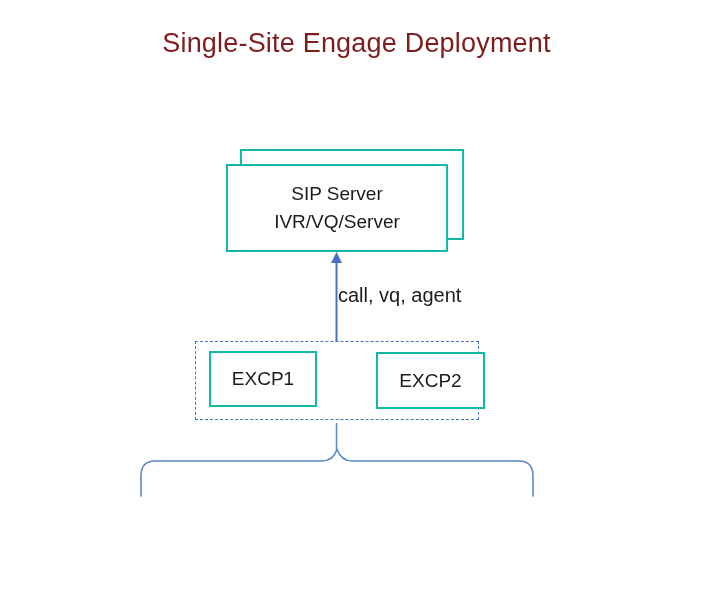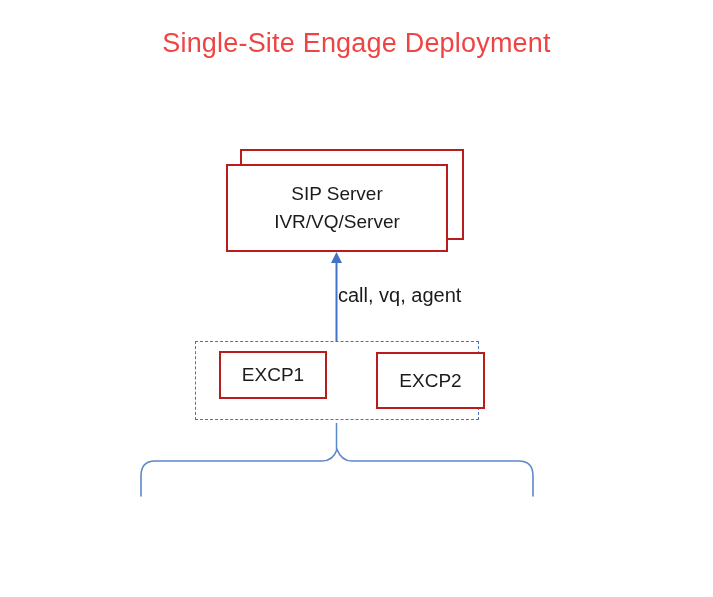--- a/index.html
+++ b/index.html
@@ -17,26 +17,26 @@
     overflow: hidden;
   }
   .title {
     position: absolute;
     top: 28px;
     left: 0;
     width: 713px;
     text-align: center;
     font-size: 27px;
     letter-spacing: 0.2px;
-    color: #ef4444;
+    color: #7f1d1d;
   }
   .box {
     position: absolute;
     box-sizing: border-box;
-    border: 2px solid #b91c1c;
+    border: 2px solid #14b8a6;
     background: #ffffff;
   }
   .sip-back {
     left: 240px;
     top: 149px;
     width: 224px;
     height: 91px;
     z-index: 1;
   }
   .sip-front {
@@ -82,21 +82,21 @@
     border: 1.5px dashed #4472c4;
     z-index: 2;
   }
   .excp-box {
     display: flex;
     justify-content: center;
     align-items: center;
     font-size: 19px;
     z-index: 3;
   }
-  .excp1 { left: 219px; top: 351px; width: 108px; height: 48px; }
+  .excp1 { left: 209px; top: 351px; width: 108px; height: 56px; }
   .excp2 { left: 356px; top: 352px; width: 109px; height: 57px; margin-left: 20px; }
   .env-vars {
     position: absolute;
     left: 146px;
     top: 482px;
     z-index: 4;
   }
   .env-line {
     font-size: 21px;
     line-height: 29px;

